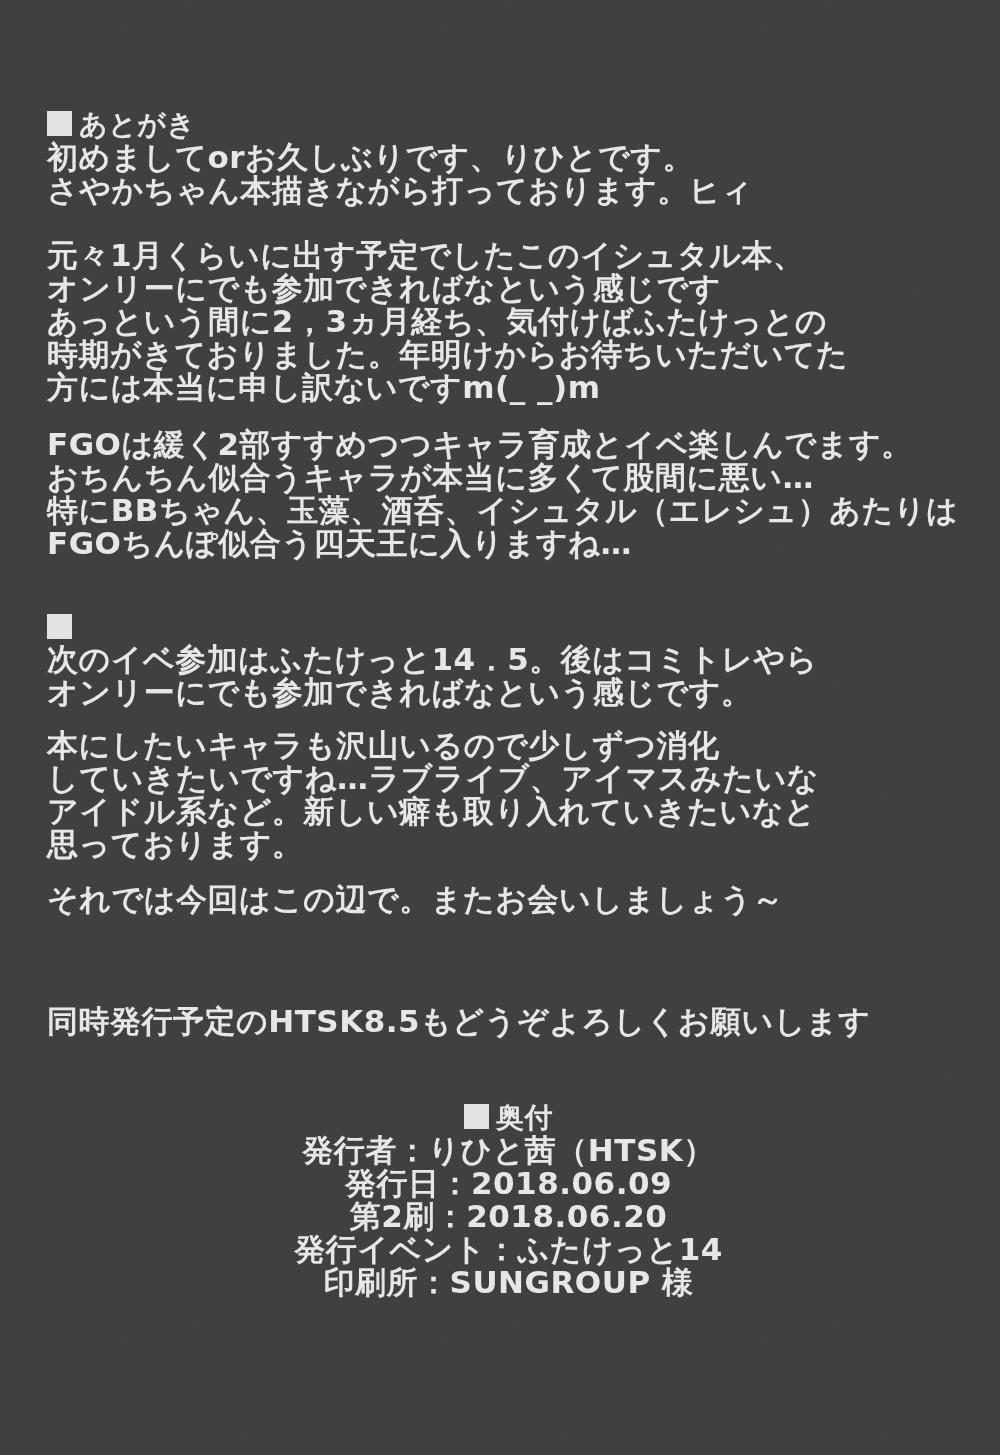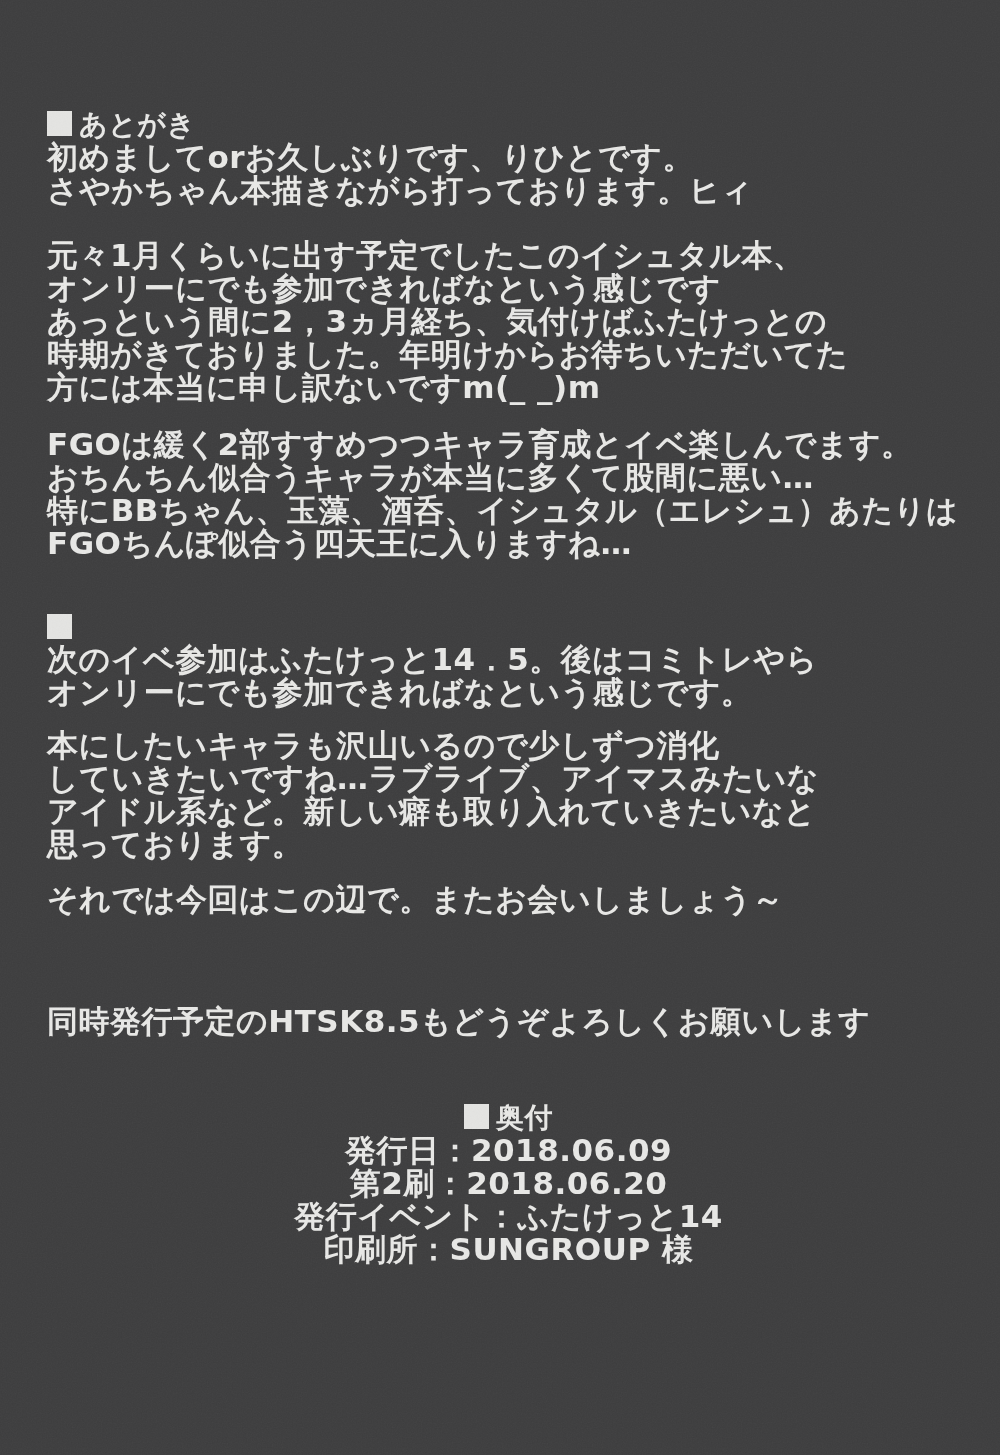--- a/index.html
+++ b/index.html
@@ -102,20 +102,21 @@
     </section>
 
     <section class="sec-announcement">
       <div class="line">同時発行予定のHTSK8.5もどうぞよろしくお願いします</div>
     </section>
 
     <section class="sec-colophon">
       <div class="line heading-line">
         <span class="bullet"></span><span>奥付</span>
       </div>
+      <div class="line">発行者：りひと茜（HTSK）</div>
       <div class="line">発行日：2018.06.09</div>
       <div class="line">第2刷：2018.06.20</div>
       <div class="line">発行イベント：ふたけっと14</div>
       <div class="line">印刷所：SUNGROUP 様</div>
     </section>
 
   </div>
 
   <svg class="grain" width="1000" height="1455" aria-hidden="true">
     <filter id="grain-filter">

